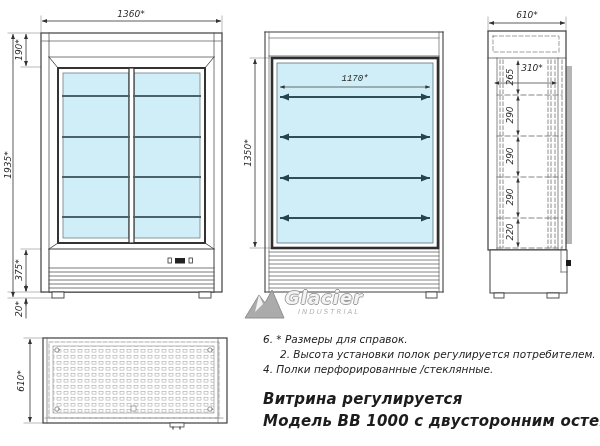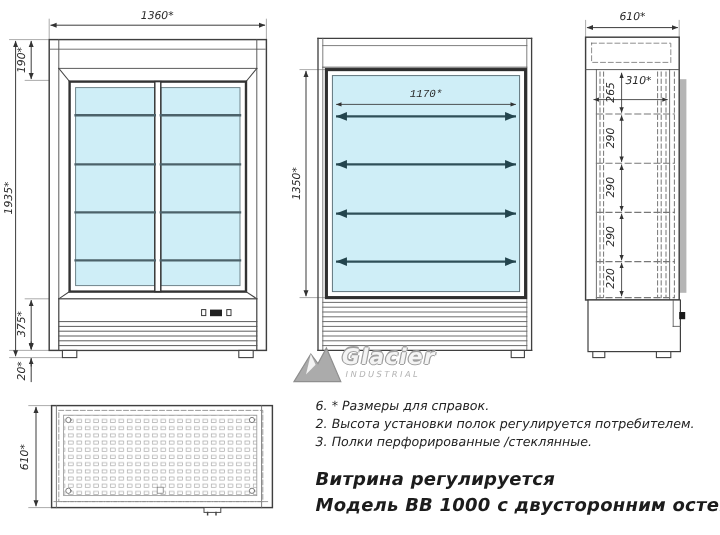--- a/index.html
+++ b/index.html
@@ -27,21 +27,21 @@
   }
   #watermark{position:absolute;left:243px;top:284px;width:120px;height:40px;}
   #wm-brand{
     position:absolute;left:26px;top:3px;
     font:italic bold 18px "DejaVu Sans",sans-serif;color:#f4f4f4;letter-spacing:1px;
     text-shadow:-1px 0 #9f9f9f,1px 0 #9f9f9f,0 -1px #9f9f9f,0 1px #9f9f9f;
     white-space:nowrap;
     margin-left:16px;
   }
   #wm-sub{
-    position:absolute;left:45px;top:24px;
+    position:absolute;left:55px;top:24px;
     font:italic 7px "DejaVu Sans",sans-serif;color:#b3b3b3;letter-spacing:2px;white-space:nowrap;
   }
   #wm-mountain{position:absolute;left:0px;top:4px;}
 </style>
 </head>
 <body>
 
 <div id="stage">
 
   <svg id="linework" width="600" height="446" viewBox="0 0 600 446">
@@ -264,19 +264,19 @@
   <div id="watermark">
     <svg id="wm-mountain" width="42" height="32" viewBox="0 0 42 32">
       <path d="M2,30 L16,7 L22,15 L29,2 L41,30 Z" fill="#ababab" stroke="#8f8f8f" stroke-width="1"></path>
       <path d="M16,7 L20,16 L12,24 Z" fill="#ffffff" opacity="0.85"></path>
     </svg>
     <div id="wm-brand">Glacier</div>
     <div id="wm-sub">INDUSTRIAL</div>
   </div>
 
   <div class="note" style="top:333px;">6. * Размеры для справок.</div>
-  <div class="note" style="top:348px;">2. Высота установки полок регулируется потребителем.</div>
-  <div class="note" style="top:363px;">3. Полки перфорированные /стеклянные.</div>
+  <div class="note" style="top:348px;margin-left:17px;">2. Высота установки полок регулируется потребителем.</div>
+  <div class="note" style="top:363px;">4. Полки перфорированные /стеклянные.</div>
 
   <div class="title-line" style="top:390px;">Витрина регулируется</div>
   <div class="title-line" style="top:412px;">Модель ВВ 1000 с двусторонним остеклением</div>
 
 </div>
 
 </body></html>

